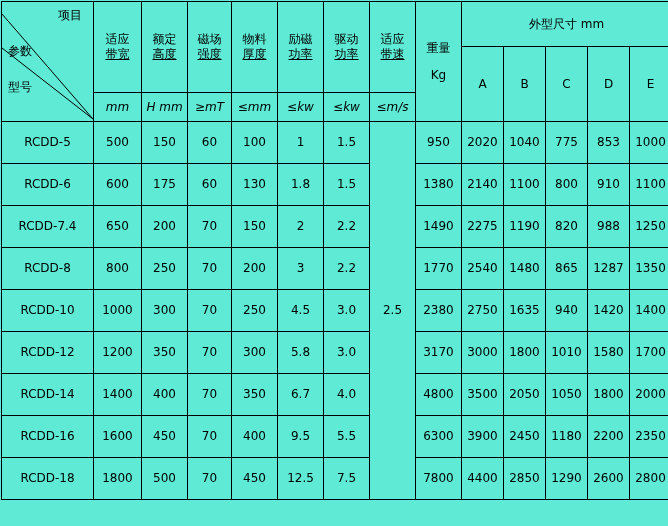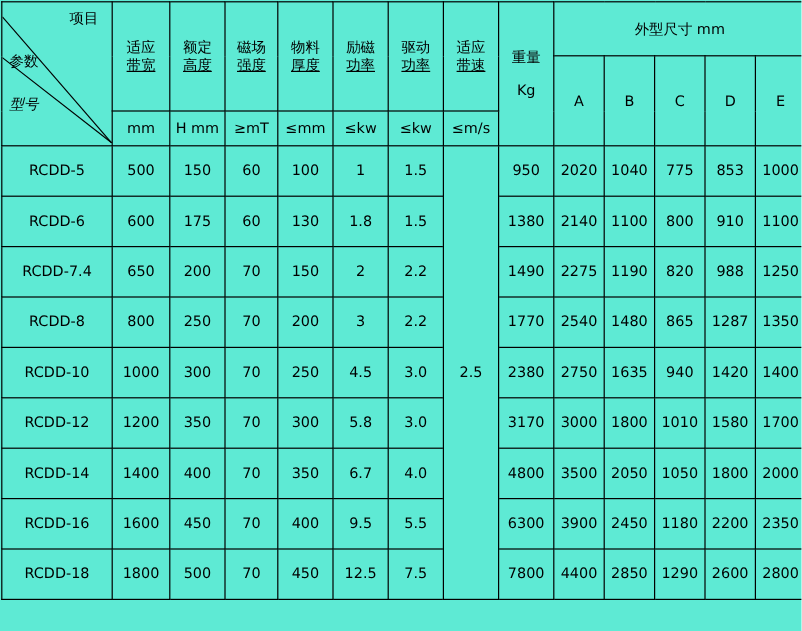--- a/index.html
+++ b/index.html
@@ -63,30 +63,31 @@
     position: absolute;
     left: 0; top: 0;
   }
   .corner-label {
     position: absolute;
     font-size: 12px;
     white-space: nowrap;
   }
   .lbl-item  { left: 56px; top: 6px; }
   .lbl-param { left: 6px;  top: 42px; font-family: Liberation Serif, serif; }
-  .lbl-model { left: 6px;  top: 78px; font-style: italic; }
+  .lbl-model { left: 6px;  top: 78px; }
 
   td.h-top {
     height: 90px;
     vertical-align: middle;
   }
   td.h-top .l1 { display: block; }
   td.h-top .l2 { display: block; text-decoration: underline; }
   td.h-unit {
     height: 28px;
+    font-style: italic;
   }
   td.h-dimtitle {
     height: 44px;
   }
   td.h-weight {
     vertical-align: middle;
   }
   td.h-weight .w1 { display: block; }
   td.h-weight .w2 { display: block; margin-top: 12px; }
   td.h-dimletter {

